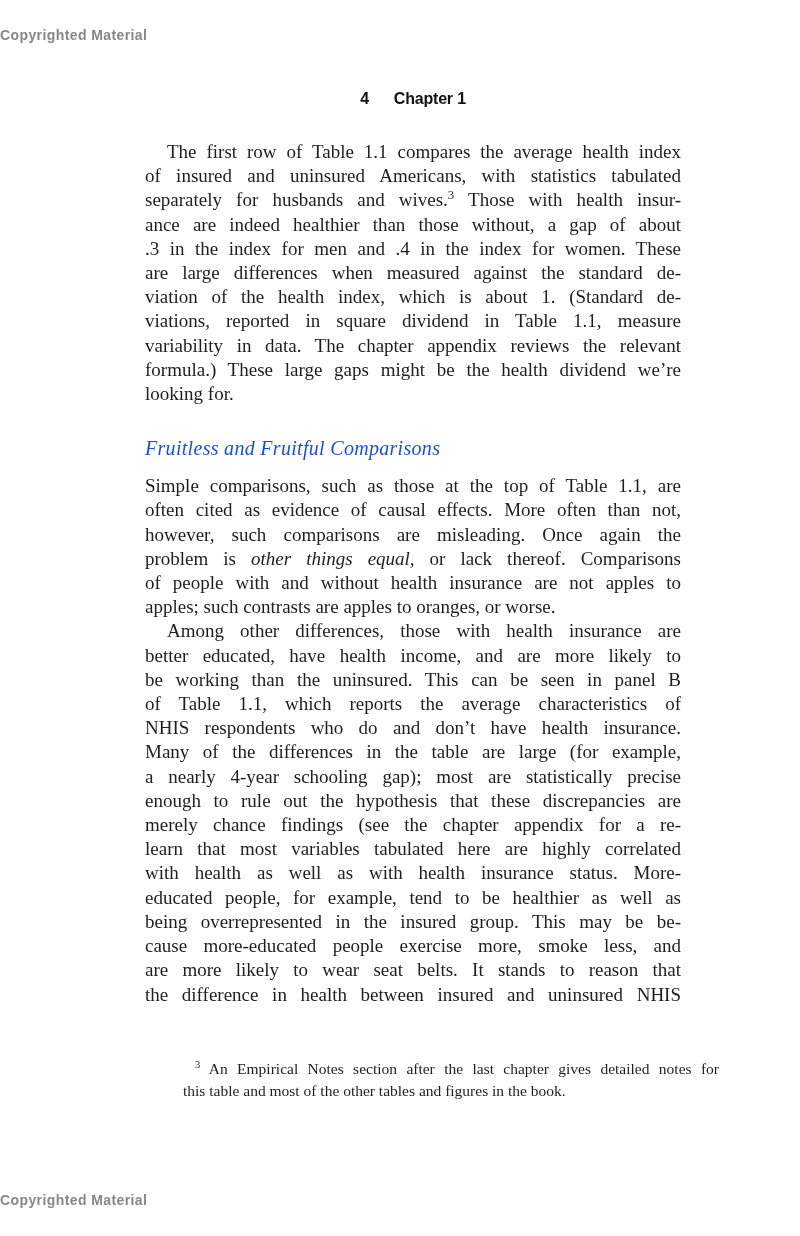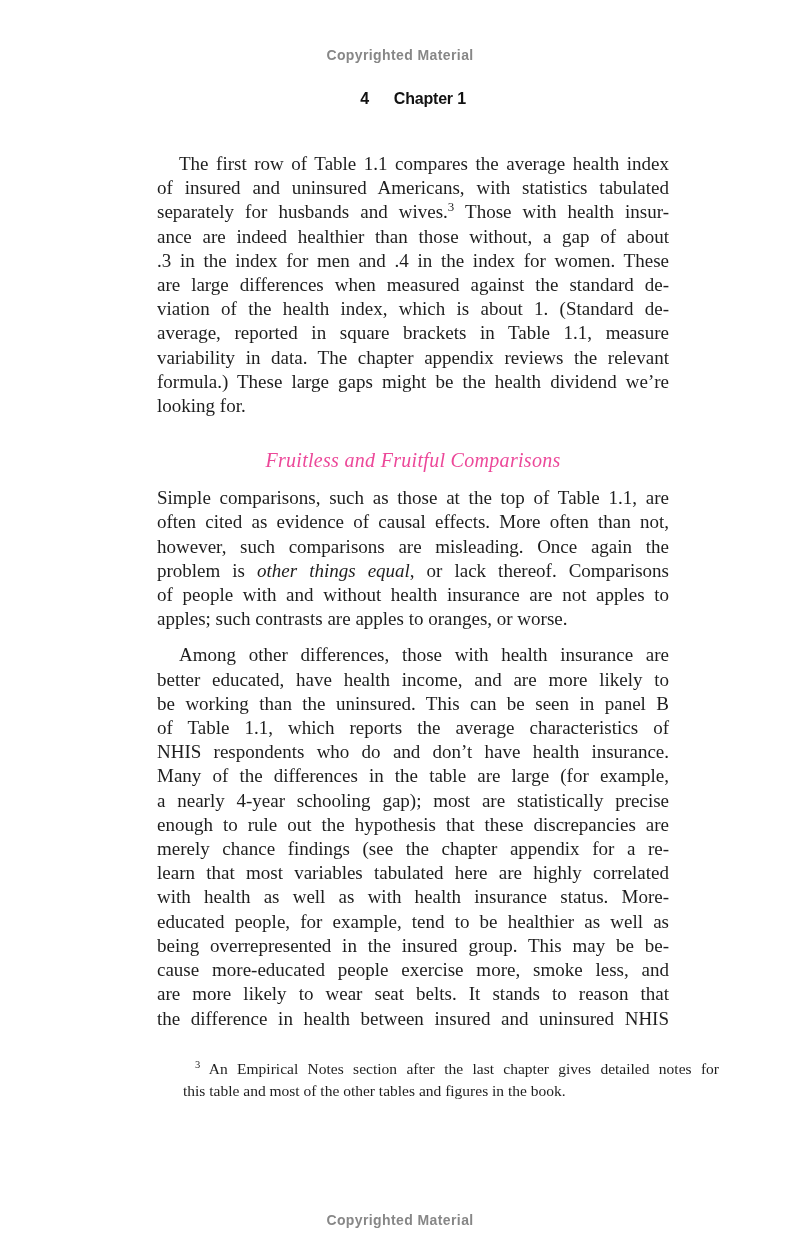--- a/index.html
+++ b/index.html
@@ -8,27 +8,26 @@
     height: 1236px;
     background: #ffffff;
     position: relative;
     font-family: "Liberation Serif", serif;
     overflow: hidden;
   }
   .copyright {
     position: absolute;
     left: 0;
     width: 100%;
-    text-align: center;
+    text-align: left;
     font-family: "Liberation Sans", sans-serif;
     font-weight: bold;
     font-size: 14px;
     letter-spacing: 0.4px;
     color: #878787;
-    margin-top: 20px;
   }
   .copyright.top { top: 27px; }
   .copyright.bottom { top: 1192px; }
   .running-head {
     position: absolute;
     top: 90px;
     left: 145px;
     width: 536px;
     display: flex;
     justify-content: center;
@@ -41,36 +40,36 @@
   }
   .body-text {
     position: absolute;
     top: 140px;
     left: 145px;
     width: 536px;
     font-size: 19px;
     line-height: 24.2px;
     color: #1e1e1e;
   }
-  .para { margin: 12px; }
+  .para { margin: 0; }
   .line {
     text-align: justify;
     text-align-last: justify;
     white-space: normal;
   }
   .line.no-stretch { text-align-last: left; }
   .line.indent { text-indent: 22px; }
   .section-heading {
     font-style: italic;
-    text-align: center;
+    text-align: left;
     font-size: 20px;
     line-height: 24px;
     letter-spacing: 0.3px;
     margin: 30px 0 14px 0;
-    color: #ec4899;
+    color: #1d4ed8;
   }
   em { font-style: italic; }
   sup.fn-ref {
     font-size: 0.68em;
     vertical-align: super;
     line-height: 0;
   }
   .footnote {
     position: absolute;
     top: 1058px;
@@ -95,21 +94,21 @@
 
 <div class="body-text" id="body-text">
     <div class="para">
       <div class="line indent"><span>The first row of Table 1.1 compares the average health index</span></div>
       <div class="line"><span>of insured and uninsured Americans, with statistics tabulated</span></div>
       <div class="line"><span>separately for husbands and wives.</span><sup class="fn-ref">3</sup><span> Those with health insur-</span></div>
       <div class="line"><span>ance are indeed healthier than those without, a gap of about</span></div>
       <div class="line"><span>.3 in the index for men and .4 in the index for women. These</span></div>
       <div class="line"><span>are large differences when measured against the standard de-</span></div>
       <div class="line"><span>viation of the health index, which is about 1. (Standard de-</span></div>
-      <div class="line"><span>average, reported in square brackets in Table 1.1, measure</span></div>
+      <div class="line"><span>viations, reported in square dividend in Table 1.1, measure</span></div>
       <div class="line"><span>variability in data. The chapter appendix reviews the relevant</span></div>
       <div class="line"><span>formula.) These large gaps might be the health dividend we’re</span></div>
       <div class="line no-stretch"><span>looking for.</span></div>
     </div>
     <div class="section-heading">Fruitless and Fruitful Comparisons</div>
     <div class="para">
       <div class="line"><span>Simple comparisons, such as those at the top of Table 1.1, are</span></div>
       <div class="line"><span>often cited as evidence of causal effects. More often than not,</span></div>
       <div class="line"><span>however, such comparisons are misleading. Once again the</span></div>
       <div class="line"><span>problem is </span><em>other things equal</em><span>, or lack thereof. Comparisons</span></div>

